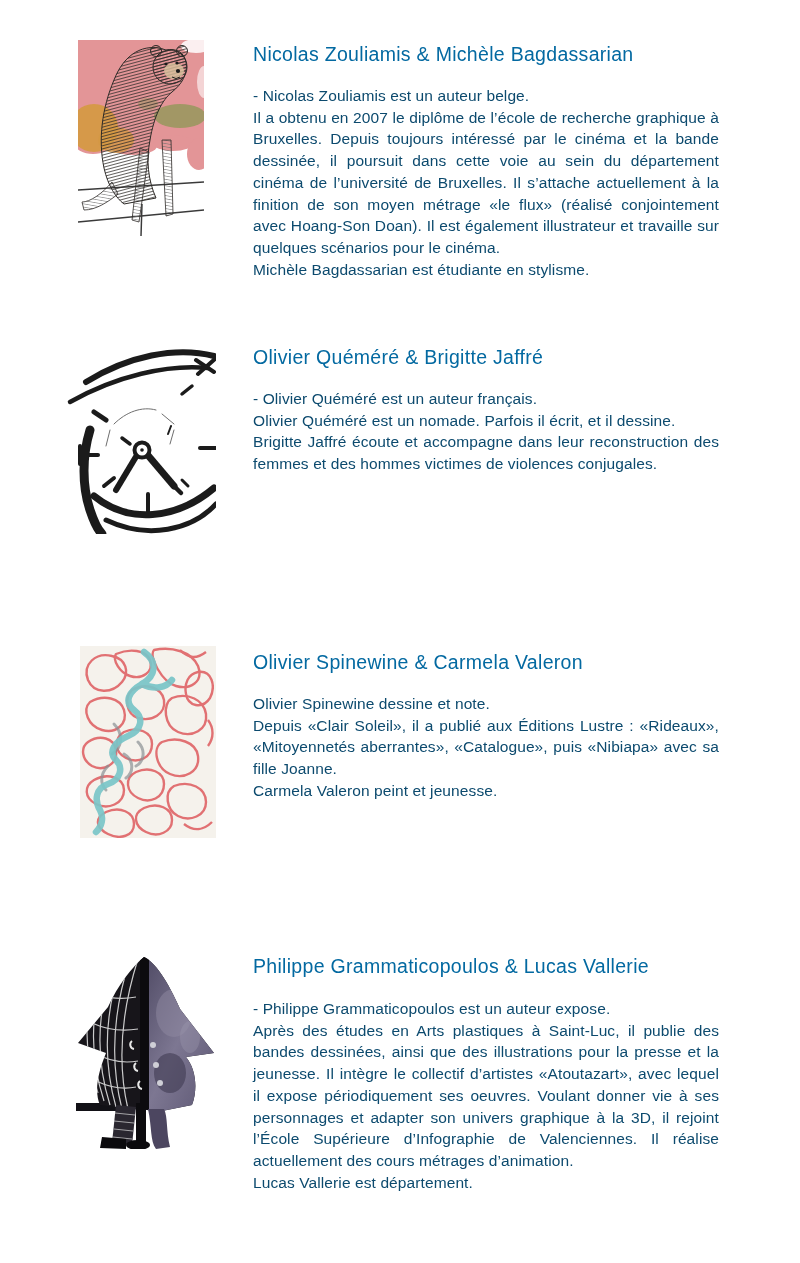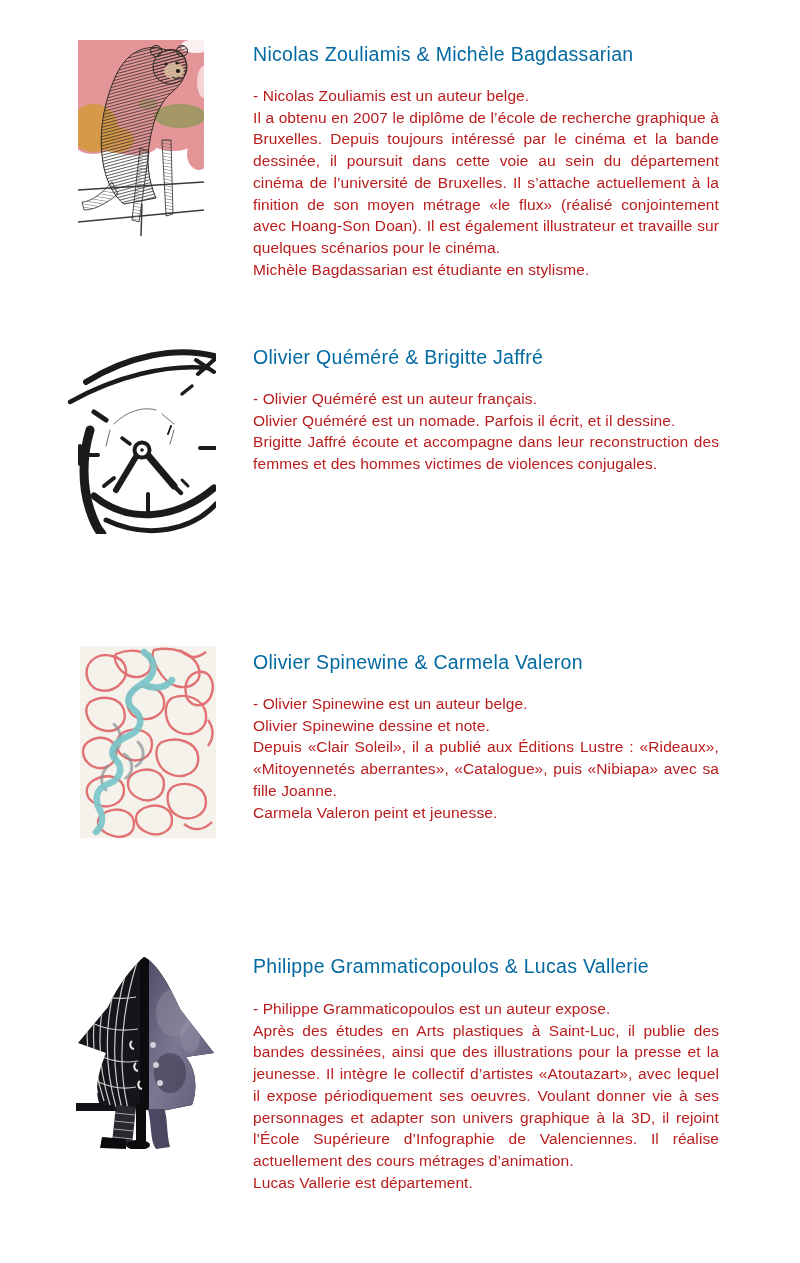--- a/index.html
+++ b/index.html
@@ -7,21 +7,21 @@
     position:relative;width:800px;height:1263px;background:#ffffff;overflow:hidden;
     font-family:"Liberation Sans","DejaVu Sans",sans-serif;
   }
   .art{position:absolute;margin:0;padding:0;}
   .art svg{display:block;width:100%;height:100%;}
   .head{
     position:absolute;margin:0;font-size:19.5px;font-weight:400;letter-spacing:.3px;
     color:#0369a1;white-space:nowrap;line-height:24px;
   }
   .body{
-    position:absolute;width:466px;color:#b91c1c;font-size:15.5px;line-height:21.7px;
+    position:absolute;width:466px;color:#0c4a6e;font-size:15.5px;line-height:21.7px;
     letter-spacing:.1px;
   }
   .body p{margin:0;text-align:justify;}
 </style>
 </head>
 <body>
 
 <div class="page">
 
   <section>
@@ -145,21 +145,20 @@
         </g>
         <g fill="none" stroke="#79c5c8" stroke-width="6.5" stroke-linecap="round" opacity=".92">
           <path d="M64,6 C78,16 76,30 62,38 C48,46 44,56 54,64 C64,72 62,84 48,90 C34,96 28,106 36,114
                    C44,122 40,134 28,138 C16,142 14,154 20,164 C24,172 22,180 16,186"></path>
           <path d="M62,38 C74,44 86,42 92,34"></path>
         </g>
       </svg>
     </figure>
     <h2 class="head" style="left:253px;top:650px">Olivier Spinewine &amp; Carmela Valeron</h2>
     <div class="body" style="left:253px;top:693px">
-        <p>- Olivier Spinewine est un auteur belge.</p>
         <p>Olivier Spinewine dessine et note.</p>
         <p>Depuis «Clair Soleil», il a publié aux Éditions Lustre : «Rideaux», «Mitoyennetés aberrantes», «Catalogue», puis «Nibiapa» avec sa fille Joanne.</p>
         <p>Carmela Valeron peint et jeunesse.</p>
       </div>
   </section>
 
   <section>
     <figure class="art" style="left:74px;top:953px;width:144px;height:196px">
       <svg viewBox="0 0 144 196">
         <defs>

